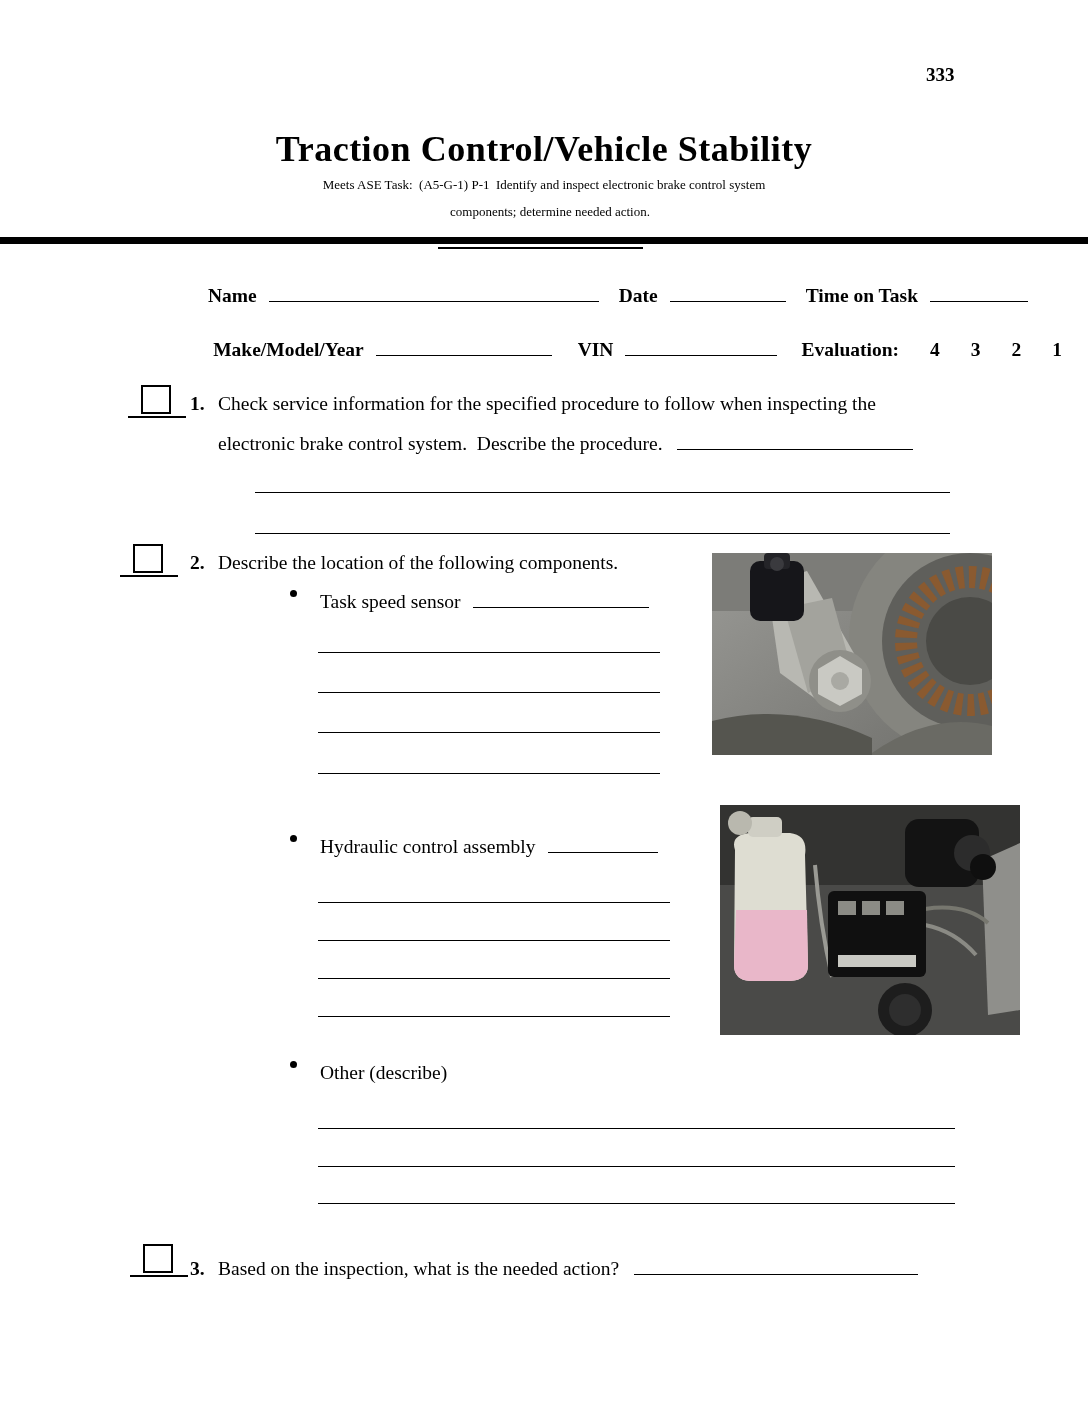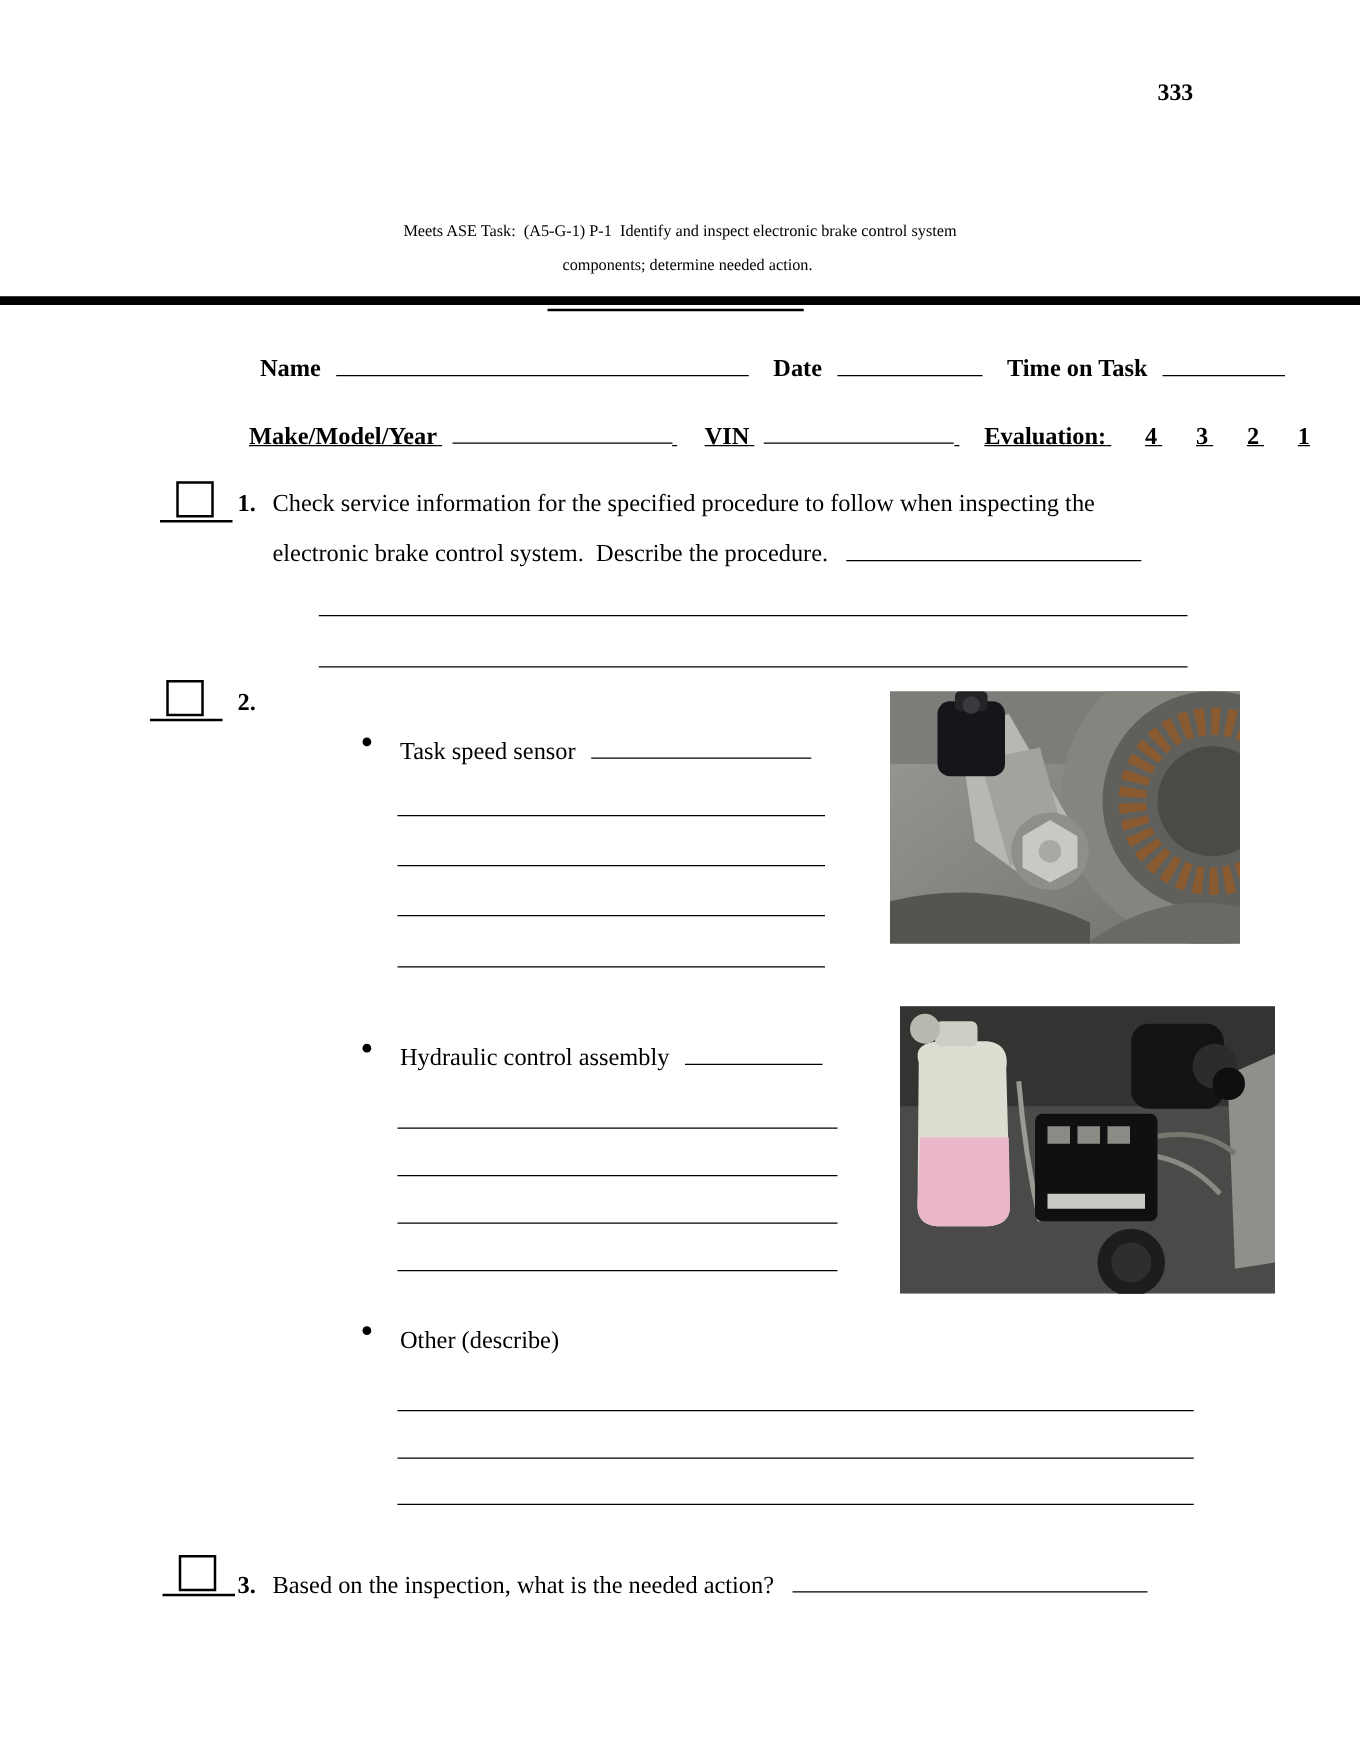--- a/index.html
+++ b/index.html
@@ -35,36 +35,37 @@
 
   .eval-num { font-weight:bold; font-size:19.5px; margin-left:27px; }
 </style>
 </head>
 <body>
 
 <div class="page">
 
   <div class="abs page-number t" style="left:926px; top:64px;">333</div>
 
+  <div class="abs center title t" style="top:128px;">Traction Control/Vehicle Stability</div>
   <div class="abs center subtitle t" style="top:177px;">Meets ASE Task:  (A5-G-1) P-1  Identify and inspect electronic brake control system</div>
   <div class="abs center subtitle t" style="top:204px;padding-left:12px;">components; determine needed action.</div>
 
   <div class="abs rule" style="left:0; top:237px; width:1088px; height:7px;"></div>
   <div class="abs rule" style="left:438px; top:247px; width:205px; height:2px;"></div>
 
   <div class="abs" style="left:128px; top:285px; width:900px;">
     <span class="label t">Name</span>
     <span class="iblank" style="width:330px; margin-left:8px;"></span>
     <span class="label t" style="margin-left:16px;">Date</span>
     <span class="iblank" style="width:116px; margin-left:8px;"></span>
     <span class="label t" style="margin-left:16px;">Time on Task</span>
     <span class="iblank" style="width:98px; margin-left:8px;"></span>
   </div>
 
-  <div class="abs" style="left:128px; top:339px; width:920px;text-decoration:underline;">
+  <div class="abs" style="left:142px; top:339px; width:920px;">
     <span class="label t">Make/Model/Year</span>
     <span class="iblank" style="width:176px; margin-left:8px;"></span>
     <span class="label t" style="margin-left:22px;">VIN</span>
     <span class="iblank" style="width:152px; margin-left:8px;"></span>
     <span class="label t" style="margin-left:20px;">Evaluation:</span>
     <span class="eval-num t">4</span>
     <span class="eval-num t">3</span>
     <span class="eval-num t">2</span>
     <span class="eval-num t">1</span>
   </div>
@@ -78,20 +79,21 @@
     <span class="t">electronic brake control system.  Describe the procedure.</span>
     <span class="iblank" style="width:236px; margin-left:10px;"></span>
   </div>
   <div class="blank-abs" style="left:255px; top:492px; width:695px;"></div>
   <div class="blank-abs" style="left:255px; top:533px; width:695px;"></div>
 
   <div class="checkline" style="left:120px; top:540px;">
     <span class="checkbox"></span>
   </div>
   <div class="abs body-text bold t" style="left:190px; top:552px;">2.</div>
+  <div class="abs body-text t" style="left:218px; top:552px;">Describe the location of the following components.</div>
 
   <div class="photo" style="left:712px; top:553px; width:280px; height:202px;">
     <svg viewBox="0 0 280 202" preserveAspectRatio="none">
       <defs>
         <linearGradient id="p1bg" x1="0" y1="0" x2="1" y2="1">
           <stop offset="0" stop-color="#9a9a96"></stop>
             <stop offset="1" stop-color="#6f6f6b"></stop>
         </linearGradient>
       </defs>
       <rect width="280" height="202" fill="url(#p1bg)"></rect>

